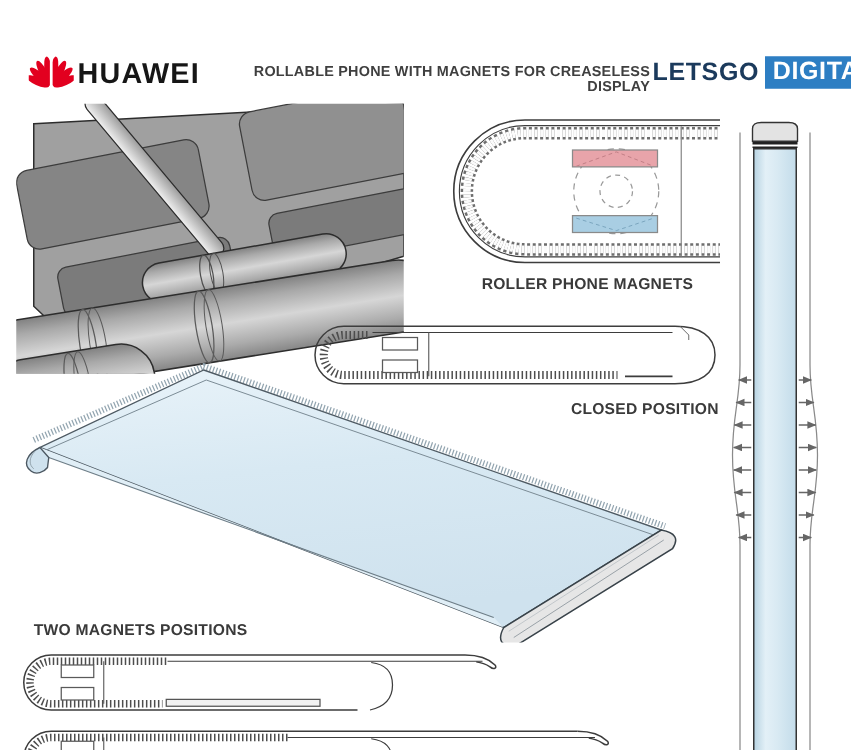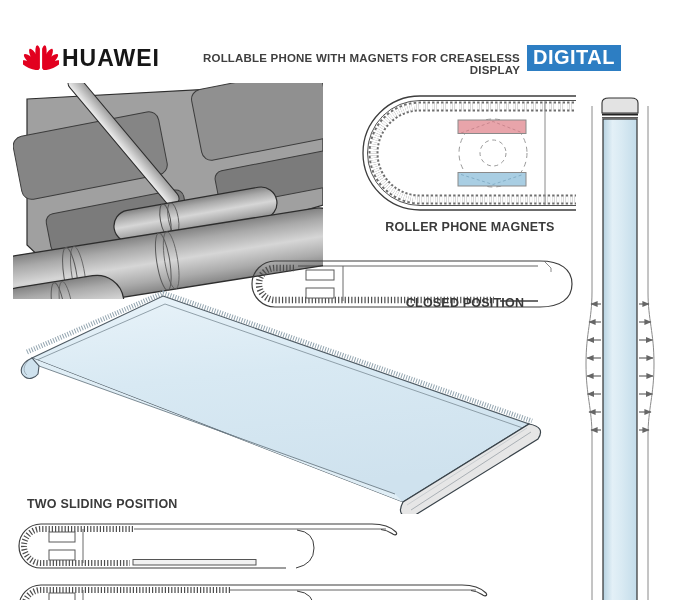--- a/index.html
+++ b/index.html
@@ -12,21 +12,21 @@
               color:#161616;letter-spacing:1px;}
   .page-title{position:absolute;left:158px;top:16px;width:362px;text-align:right;
               font-size:11.5px;font-weight:700;color:#3f3f3f;letter-spacing:.2px;}
   .site-logo{position:absolute;left:522px;top:9px;display:flex;align-items:center;}
   .site-name{font-size:20px;font-weight:800;color:#1b3a5c;letter-spacing:.5px;}
   .site-suffix{font-size:20px;font-weight:800;color:#ffffff;background:#2d7ec3;
                padding:1px 6px 2px 6px;margin-left:5px;letter-spacing:.5px;}
   
   .fig-label{position:absolute;font-weight:700;color:#3a3a3a;font-size:12.5px;letter-spacing:.2px;}
   .lbl-roller{left:362px;top:184px;width:216px;text-align:center;}
-  .lbl-closed{left:355px;top:260px;width:220px;text-align:center;}
+  .lbl-closed{left:355px;top:284px;width:220px;text-align:right;}
   .lbl-sliding{left:27px;top:461px;}
   svg{position:absolute;display:block;}
   .svg-render{left:13px;top:47px;}
   .svg-roller{left:362px;top:54px;}
   .svg-closed{left:248px;top:222px;}
   .svg-phone{left:15px;top:252px;}
   .svg-front{left:583px;top:56px;}
   .svg-slide1{left:16px;top:484px;}
   .svg-slide2{left:16px;top:545px;}
 </style>
@@ -48,20 +48,21 @@
           <ellipse cx="0" cy="-12.5" rx="3.1" ry="10.5" transform="rotate(47)"></ellipse>
           <ellipse cx="0" cy="-12" rx="3.1" ry="10" transform="rotate(66)"></ellipse>
         </g>
         <path d="M-4,-26 L4,-26 L4,2 L-4,2 Z" fill="#ffffff" transform="rotate(0) translate(0,-26)" opacity="0"></path>
         <rect x="-1.1" y="-27" width="2.2" height="27" fill="#ffffff"></rect>
       </g>
     </svg>
     <div class="brand-text">HUAWEI</div>
     <div class="page-title">ROLLABLE PHONE WITH MAGNETS FOR CREASELESS DISPLAY</div>
     <div class="site-logo">
+      <span class="site-name">LETSGO</span>
       <span class="site-suffix">DIGITAL</span>
     </div>
   </div>
 
   <svg class="svg-render" width="310" height="216" viewBox="0 0 310 216">
     <defs>
       <clipPath id="rclip">
           <rect width="310" height="216"></rect>
         </clipPath>
       <linearGradient id="cylGrad" x1="0" y1="0" x2="0" y2="1">
@@ -190,21 +191,21 @@
         <line x1="56" y1="230" x2="68" y2="230"></line>
       <line x1="56" y1="248" x2="69.5" y2="248"></line>
         <line x1="56" y1="266" x2="70" y2="266"></line>
       <line x1="56" y1="284" x2="70" y2="284"></line>
         <line x1="56" y1="302" x2="69.5" y2="302"></line>
       <line x1="56" y1="320" x2="68" y2="320"></line>
         <line x1="56" y1="338" x2="66" y2="338"></line>
     </g>
   </svg>
 
-  <div class="fig-label lbl-sliding">TWO SLIDING POSITION</div>
+  <div class="fig-label lbl-sliding">TWO MAGNETS POSITIONS</div>
 
   <svg class="svg-slide1" width="400" height="54" viewBox="0 0 400 54">
     <path d="M356,4 H25 A22,22 0 0 0 25,48 H270" fill="none" stroke="#3d3d3d" stroke-width="1.2"></path>
     <path d="M356,4 C368,4 376,8 380,12 C382,14.5 379,16 376,13.5 C373,11.5 369,10 365,9.5" fill="none" stroke="#3d3d3d" stroke-width="1.2"></path>
     <path d="M118,9 H370" fill="none" stroke="#3d3d3d" stroke-width=".8"></path>
     <path d="M281,10 Q298,12 298,28 Q298,44 280,48" fill="none" stroke="#3d3d3d" stroke-width="1"></path>
     <path d="M117,9 H25 A17,17 0 0 0 25,43 H114" fill="none" stroke="#4d4d4d" stroke-width="6" stroke-dasharray="1.2 2"></path>
     <rect x="117" y="39.5" width="123" height="5.5" fill="#f2f2f2" stroke="#555555"></rect>
     <rect x="33" y="12" width="26" height="10" fill="#ffffff" stroke="#5a5a5a"></rect>
     <rect x="33" y="30" width="26" height="10" fill="#ffffff" stroke="#5a5a5a"></rect>

